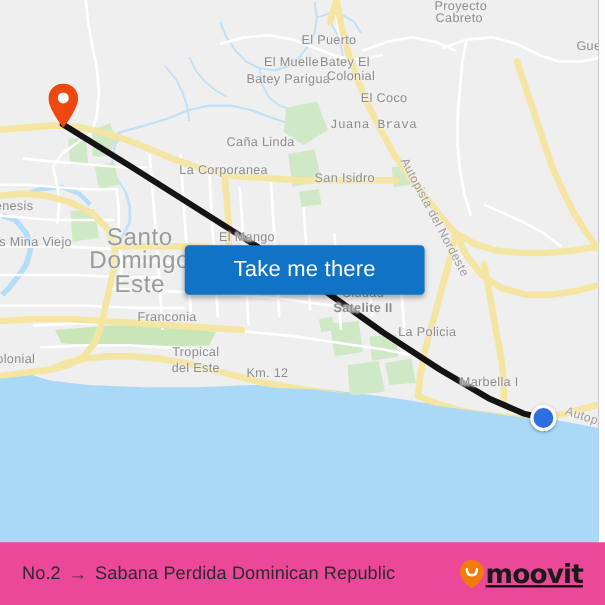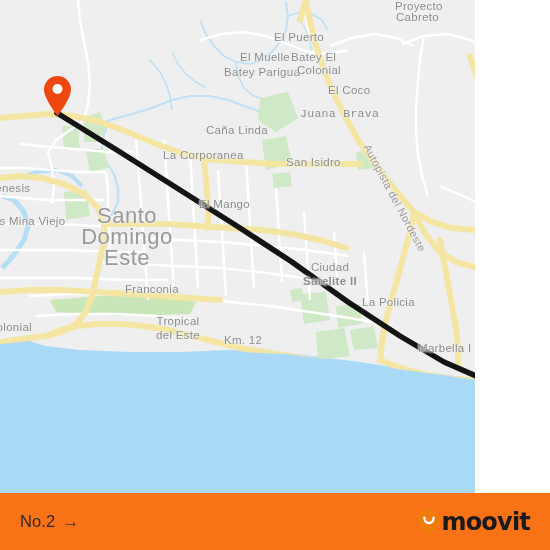--- a/index.html
+++ b/index.html
@@ -16,21 +16,21 @@
     width: 550px;
     height: 550px;
     overflow: hidden;
     background: #ffffff;
   }
 
   
   #map {
     position: absolute;
     left: 0; top: 0;
-    width: 475px;
+    width: 544px;
     height: 493px;
     overflow: hidden;
     background: #4c1d95;
   }
   #map-svg {
     position: absolute;
     left: 0; top: 0;
     width: 550px;
     height: 493px;
     display: block;
@@ -121,21 +121,21 @@
     white-space: nowrap;
   }
 
   
   #footer {
     position: absolute;
     left: 0;
     top: 493px;
     width: 550px;
     height: 57px;
-    background: #f97316;
+    background: #ec4899;
     display: flex;
     align-items: center;
     box-sizing: border-box;
     padding: 0 18px 0 20px;
   }
   #footer-text {
     flex: 1;
     font-size: 16.5px;
     color: #2b2b2b;
     white-space: nowrap;
@@ -150,20 +150,21 @@
     color: #3a3a3a;
     line-height: 1;
   }
   #footer-dest { color: #2b2b2b; }
 
   #moovit-logo {
     display: flex;
     align-items: center;
     gap: 1px;
     margin-right: 2px;
+    text-decoration: underline;
   }
   #moovit-wordmark {
     font-family: "DejaVu Sans", sans-serif;
     font-size: 24px;
     font-weight: bold;
     color: #1a1a1a;
     letter-spacing: -0.8px;
     line-height: 1;
   }
 </style>
@@ -279,21 +280,21 @@
     <div class="maplabel" style="left:524px; top:36px;">Guerra</div>
     <div class="maplabel" style="left:240px; top:51px;">El Muelle</div>
     <div class="maplabel" style="left:291px; top:51px;">Batey El</div>
     <div class="maplabel" style="left:224px; top:66px;">Batey Parigua</div>
     <div class="maplabel" style="left:297px; top:64px;">Colonial</div>
     <div class="maplabel" style="left:328px; top:84px;">El Coco</div>
     <div class="maplabel" style="left:300px; top:107px;font-family:Liberation Mono, monospace;">Juana Brava</div>
     <div class="maplabel" style="left:206px; top:124px;">Caña Linda</div>
     <div class="maplabel" style="left:163px; top:149px;">La Corporanea</div>
     <div class="maplabel" style="left:286px; top:156px;">San Isidro</div>
-    <div class="maplabel" style="left:199px; top:198px;">El Mango</div>
+    <div class="maplabel" style="left:199px; top:210px;">El Mango</div>
     <div class="maplabel" style="left:-14px; top:182px;">Genesis</div>
     <div class="maplabel" style="left:-14px; top:215px;">Los Mina Viejo</div>
     <div class="maplabel big multi center" style="left:127px; top:205px;">Santo</div>
     <div class="maplabel big multi center" style="left:127px; top:226px;">Domingo</div>
     <div class="maplabel big multi center" style="left:127px; top:247px;">Este</div>
     <div class="maplabel center" style="left:330px; top:261px;">Ciudad</div>
     <div class="maplabel center" style="left:330px; top:275px;font-weight:bold;">Satelite II</div>
     <div class="maplabel" style="left:125px; top:283px;">Franconia</div>
     <div class="maplabel" style="left:362px; top:296px;">La Policia</div>
     <div class="maplabel center" style="left:178px; top:315px;">Tropical</div>
@@ -304,27 +305,29 @@
     <div class="maplabel road" style="left:372px; top:142px; transform: rotate(62deg); transform-origin: 0 0;">Autopista del Nordeste</div>
     <div class="maplabel road" style="left:516px; top:368px; transform: rotate(18deg); transform-origin: 0 0;">Autopista del Nordeste</div>
 
     <svg id="pin" viewBox="0 0 27 40">
       <path d="M13.5 0 C6 0 0 6 0 13.5 C0 23 13.5 40 13.5 40 C13.5 40 27 23 27 13.5 C27 6 21 0 13.5 0 Z" fill="#ee4710"></path>
       <circle cx="13.5" cy="13" r="5" fill="#ffffff"></circle>
     </svg>
 
     <div id="bluedot"></div>
 
+    <button id="take-me-there">Take me there</button>
 
   </div>
 
   <div id="footer">
     <div id="footer-text">
       <span id="footer-route">No.2</span>
       <span id="footer-arrow">→</span>
+      <span id="footer-dest">Sabana Perdida Dominican Republic</span>
     </div>
     <div id="moovit-logo">
       <svg width="22" height="26" viewBox="0 0 22 26">
         <path d="M11 0 C4.9 0 0 4.9 0 11 C0 18.5 11 26 11 26 C11 26 22 18.5 22 11 C22 4.9 17.1 0 11 0 Z" fill="#f07d0b"></path>
         <path d="M6.4 8.6 C6.4 12 8.2 14 11 14 C13.8 14 15.6 12 15.6 8.6" stroke="#ffffff" stroke-width="2.3" fill="none" stroke-linecap="round"></path>
       </svg>
       <span id="moovit-wordmark">moovit</span>
     </div>
   </div>
 

